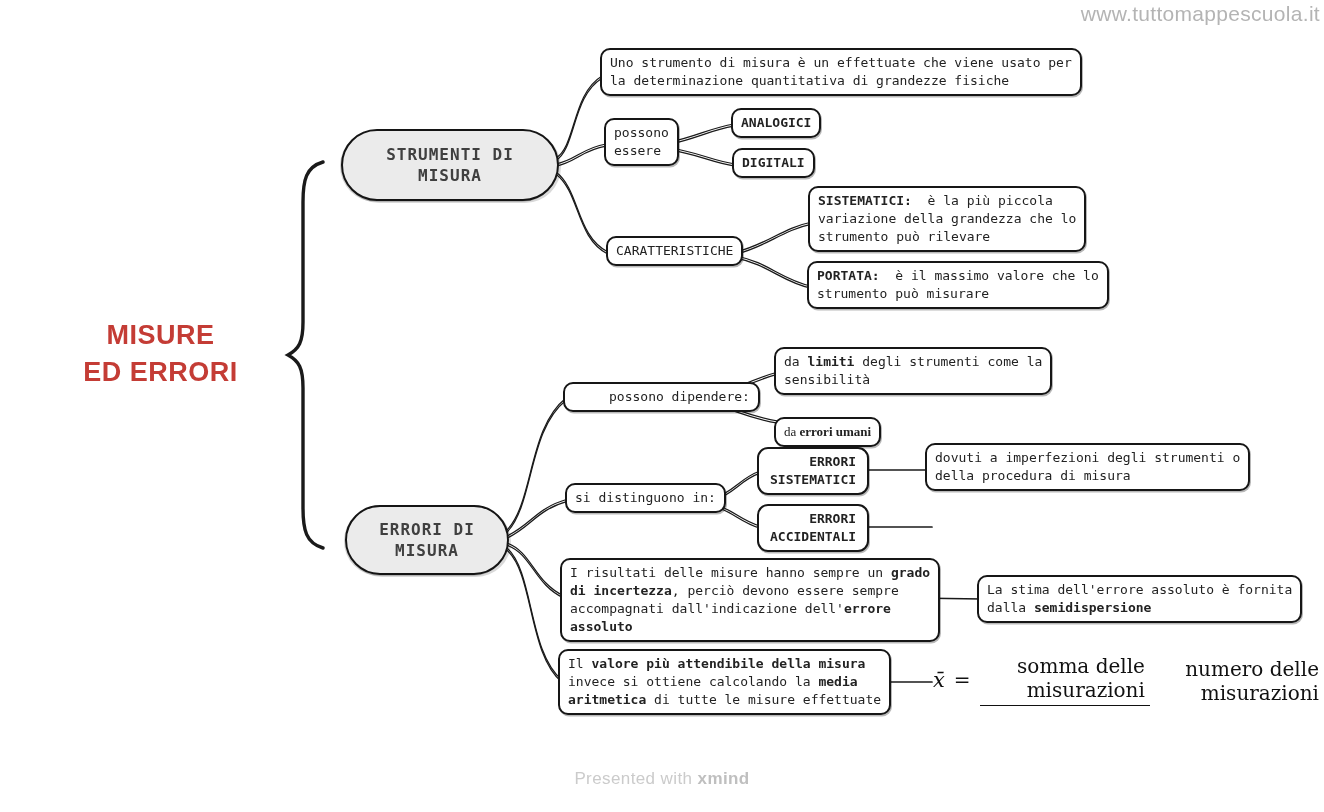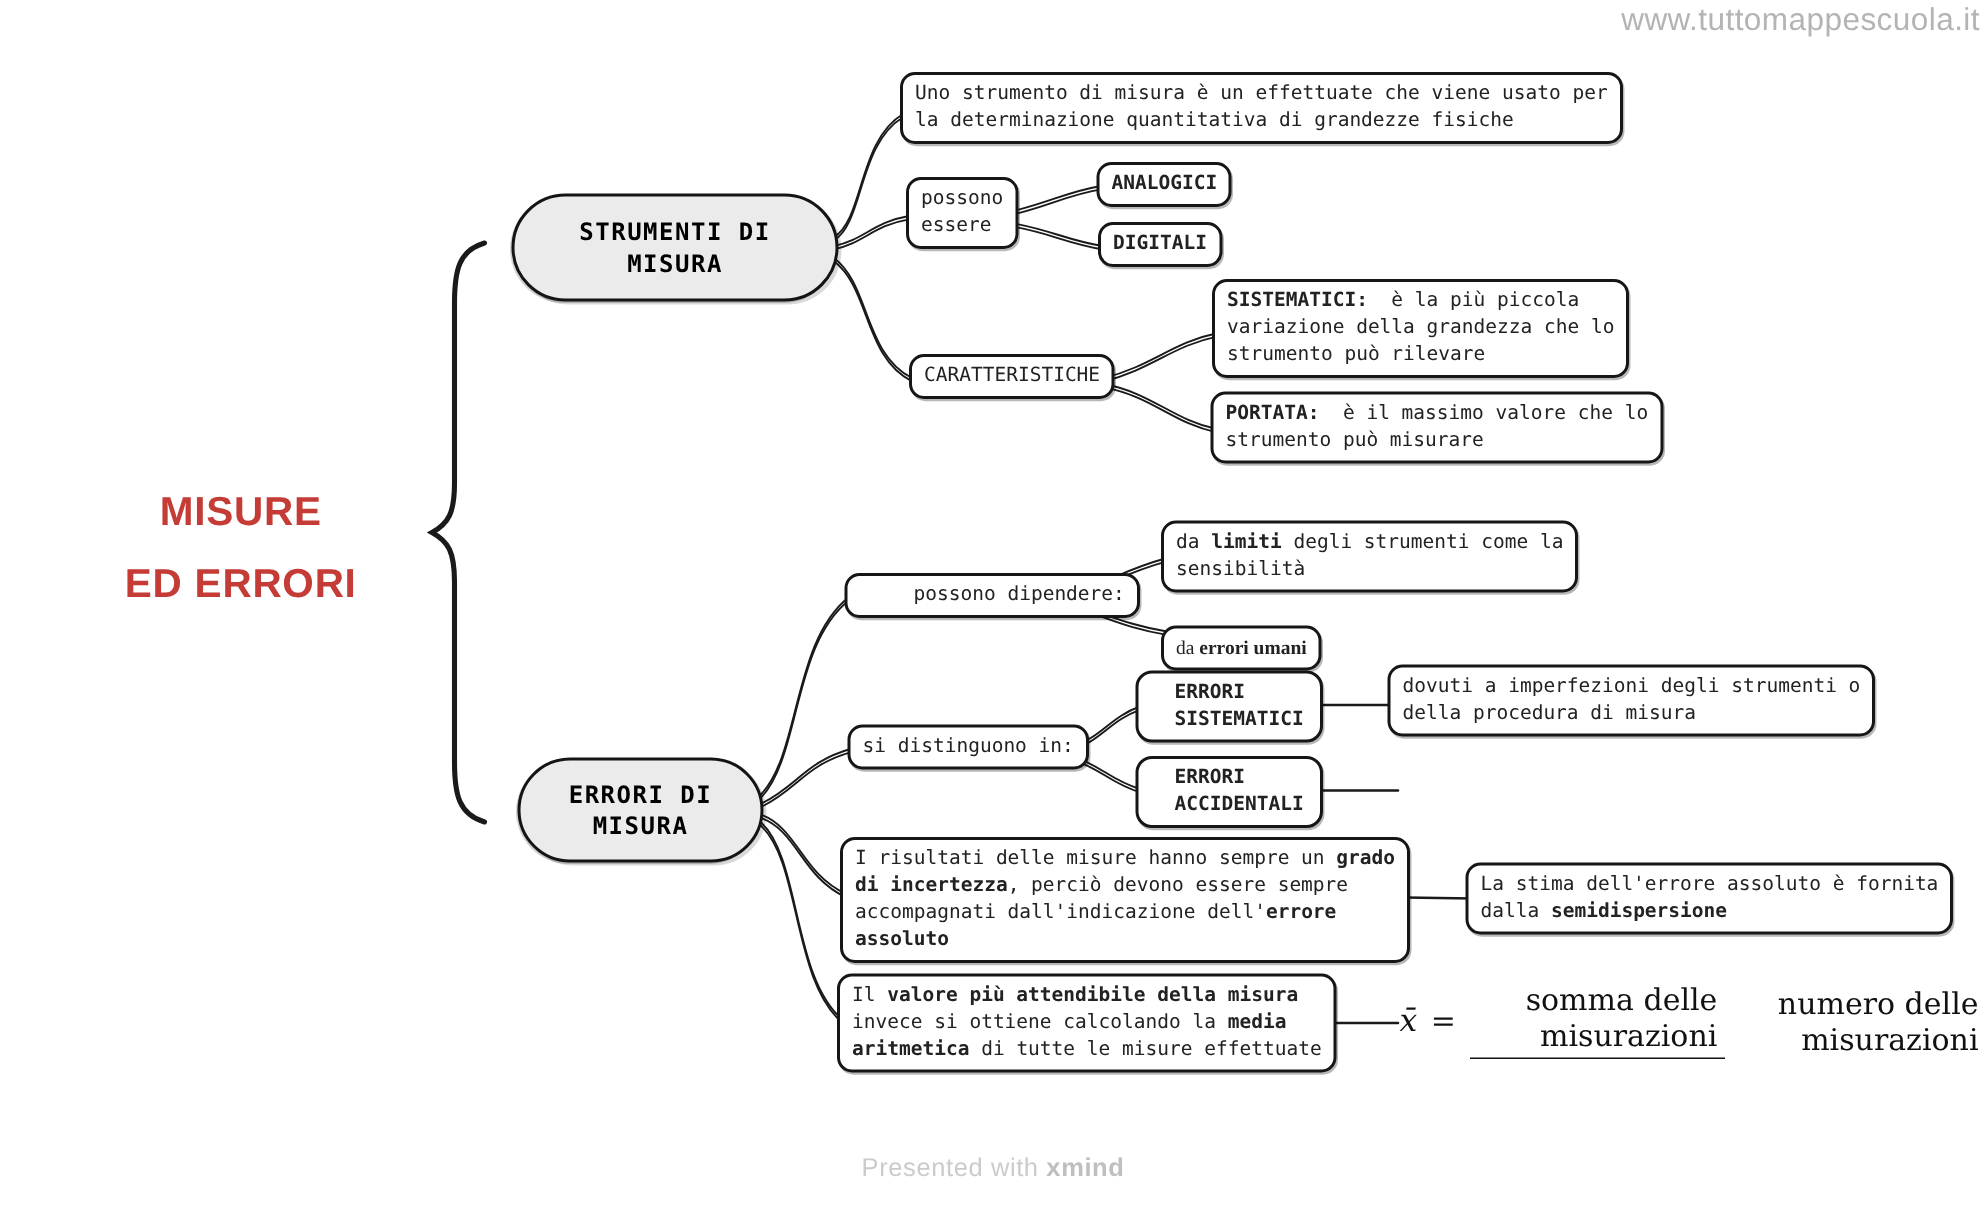--- a/index.html
+++ b/index.html
@@ -7,31 +7,31 @@
           font-family:"DejaVu Sans Mono", monospace;}
   svg.lines{position:absolute;left:0;top:0;z-index:0;}
   .curves path{fill:none;stroke:var(--line,#1a1a1a);stroke-width:1.25;stroke-linecap:round;}
   .straights path{fill:none;stroke:var(--line,#1a1a1a);stroke-width:1.7;stroke-linecap:round;}
   .brace{fill:none;stroke:var(--line,#111);stroke-width:3.4;stroke-linecap:round;}
 
   .box{position:absolute;z-index:2;background:#fff;border:2px solid #161616;border-radius:10px;
        padding:4px 8px;font-size:13px;line-height:18px;color:#222;white-space:pre;
        box-shadow:1px 1.5px 0 rgba(0,0,0,0.28);}
   .box.bold{font-weight:bold;}
-  .box.center{text-align:left;padding-left:24px;padding-right:11px;border-radius:11px;}
+  .box.center{text-align:right;padding-left:11px;padding-right:11px;border-radius:11px;}
 
   .topic{position:absolute;z-index:2;display:flex;align-items:center;justify-content:center;
          background:var(--node_fill,#ebebeb);border:2.5px solid #141414;border-radius:36px;
          font-weight:bold;font-size:16px;line-height:21px;letter-spacing:1px;text-align:center;
-         white-space:pre;color:#000000;
+         white-space:pre;color:#404040;
          box-shadow:2px 2px 0 rgba(0,0,0,0.15), -1px 1px 0 rgba(0,0,0,0.18);}
 
   .root-title{position:absolute;z-index:2;left:38px;top:317px;width:245px;text-align:center;
          font-family:"Liberation Sans", sans-serif;font-weight:bold;font-size:27px;
-         line-height:48px;letter-spacing:0.5px;white-space:pre;color:var(--title,#c43c35);}
+         line-height:37px;letter-spacing:0.5px;white-space:pre;color:var(--title,#c43c35);}
 
   .watermark{position:absolute;z-index:2;right:4px;top:2px;
          font-family:"Liberation Sans", sans-serif;font-size:21px;letter-spacing:0.3px;
          color:var(--watermark,#b4b4b4);}
 
   .footer{position:absolute;z-index:2;left:0;right:0;top:769px;text-align:center;
          font-family:"Liberation Sans", sans-serif;font-size:17px;letter-spacing:0.4px;
          color:var(--footer,#cbcbcb);}
   .footer b{color:#bfbfbf;}
 

